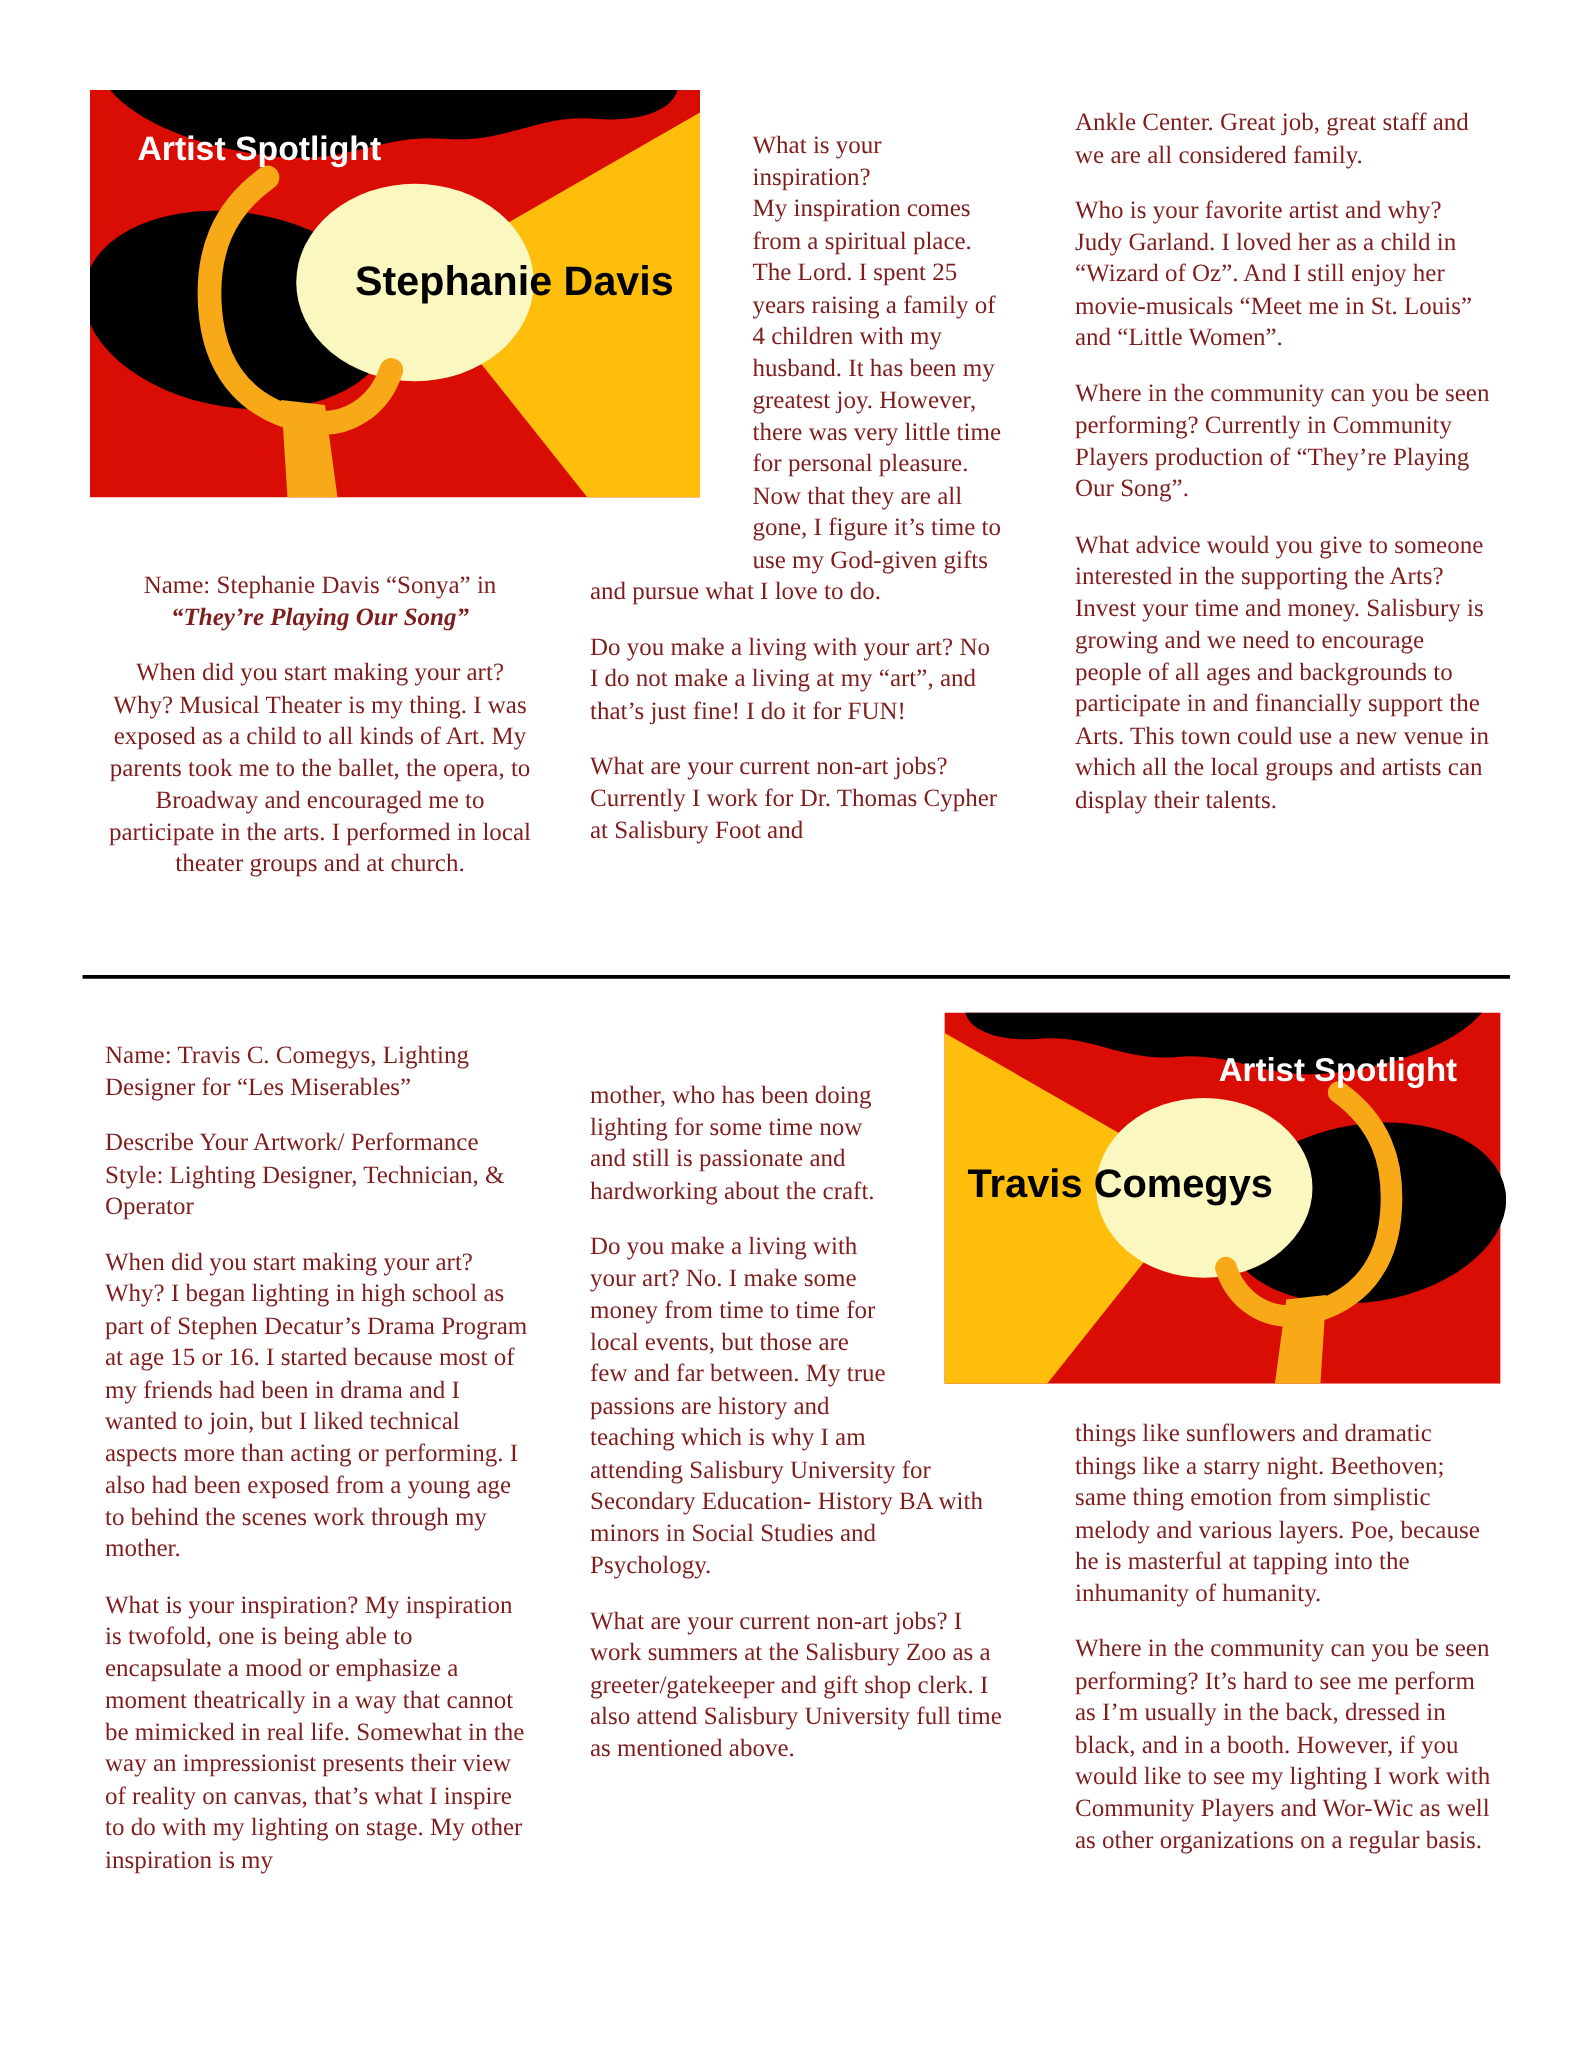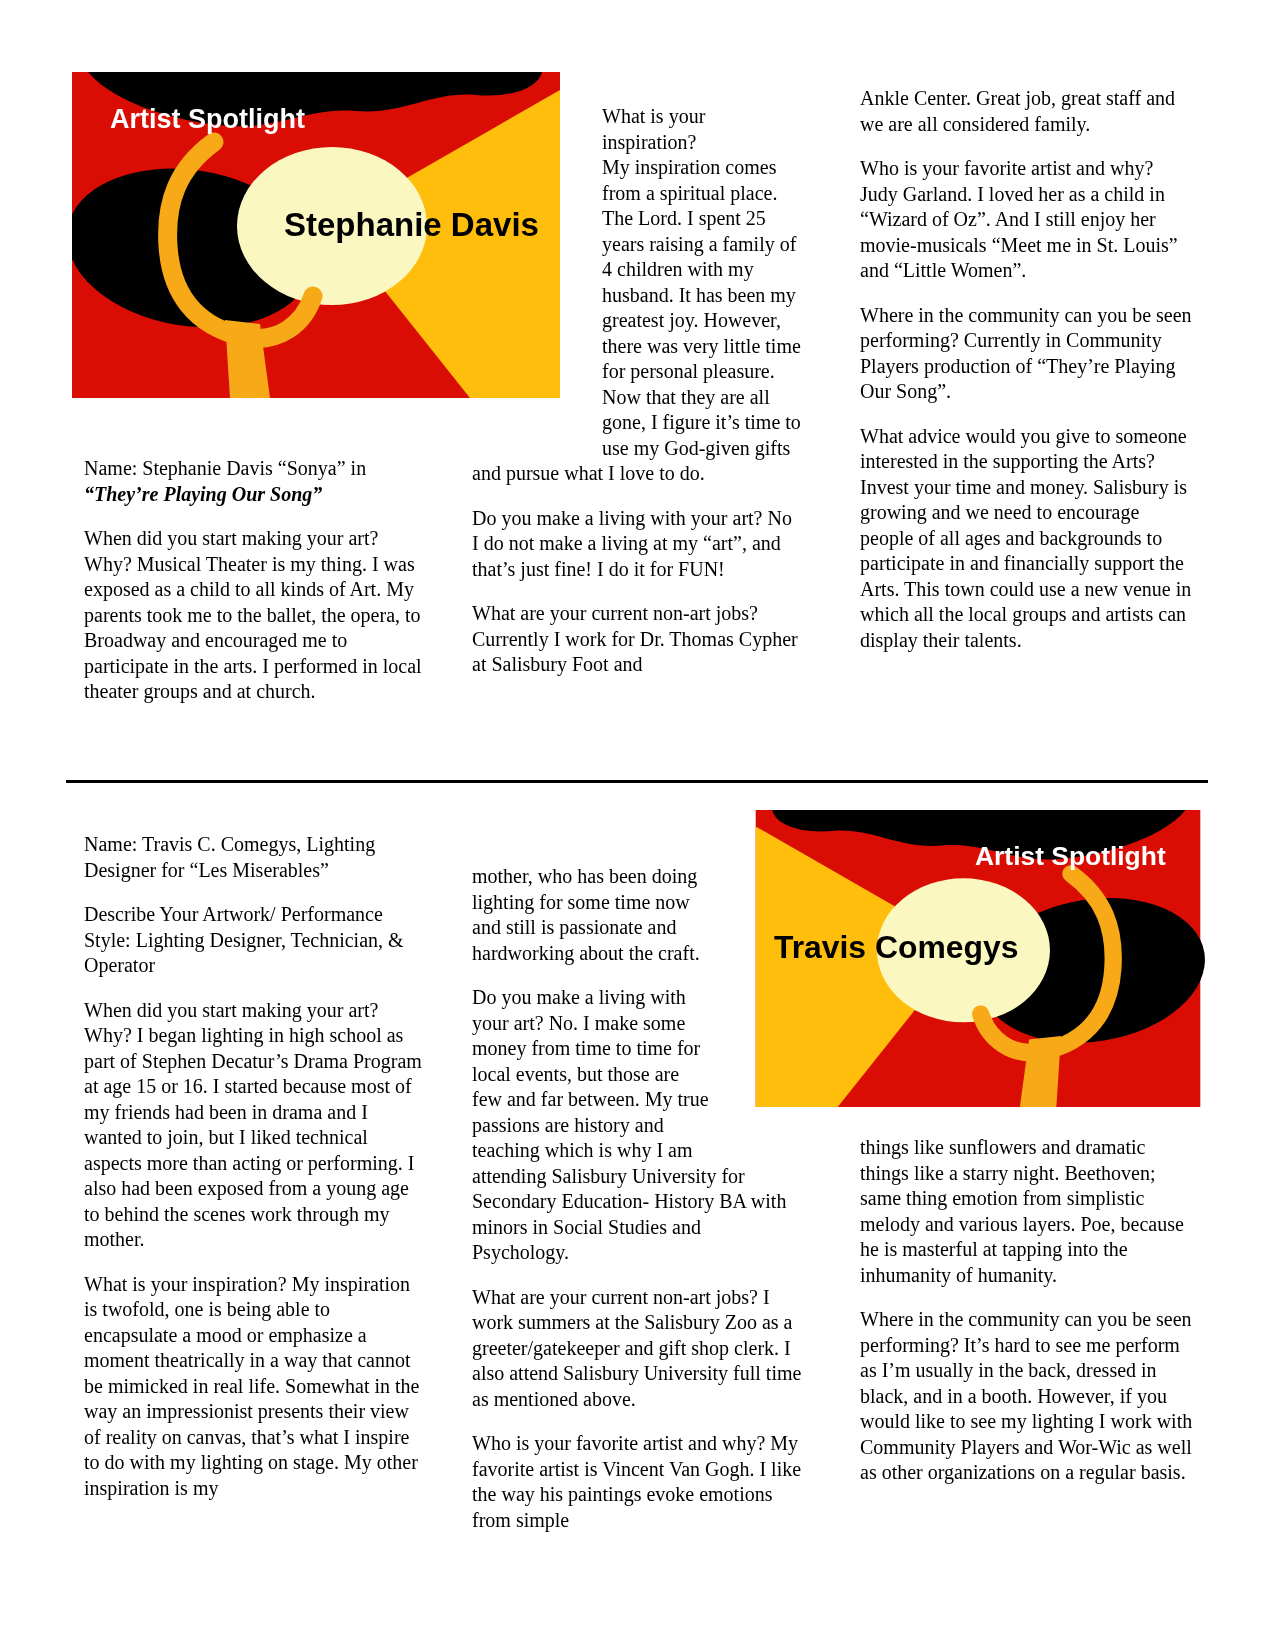--- a/index.html
+++ b/index.html
@@ -1,21 +1,21 @@
 <!DOCTYPE html>
 <html><head>
 <meta charset="utf-8">
 <style>
   html,body{margin:0;padding:0;background:#ffffff;}
   .page{
     position:relative;
     width:1275px;height:1650px;
     background:#ffffff;
     font-family:"Liberation Serif", serif;
-    color:#000000;
+    color:#7f1d1d;
     overflow:hidden;
   }
   .col{
     position:absolute;
     font-size:20px;
     line-height:25.5px;
   }
   .col p{margin:0 0 19px 0;}
   .col p:last-child{margin-bottom:0;}
   .q{font-weight:normal;}
@@ -26,21 +26,21 @@
   .spot .banner{fill:#ffffff;}
   .spot .artist{fill:#000000;}
   .divider{
     position:absolute;left:66px;top:780px;
     width:1142px;height:3px;background:#000;
   }
   
   .wrap-left{float:left;width:130px;height:332px;}
   .wrap-right{float:right;width:88px;height:293px;}
   
-  #t-col1{left:84px;top:456px;width:344px;}
+  #t-col1{left:84px;top:456px;width:344px;text-align:center;}
   #t-col2{left:472px;top:104px;width:330px;}
   #t-col3{left:860px;top:86px;width:334px;}
   #b-col1{left:84px;top:832px;width:344px;}
   #b-col2{left:472px;top:832px;width:330px;margin-top:32px;}
   #b-col3{left:860px;top:1135px;width:334px;}
   #spot-top{left:72px;top:72px;}
   #spot-bottom{left:751px;top:810px;}
 </style>
 </head>
 <body>
@@ -137,24 +137,20 @@
       <span>mother, who has been doing lighting for some time now and still is passionate and hardworking about the craft.</span>
     </p>
     <p>
       <span class="q">Do you make a living with your art?</span>
       <span>No. I make some money from time to time for local events, but those are few and far between. My true passions are history and teaching which is why I am attending Salisbury University for Secondary Education- History BA with minors in Social Studies and Psychology.</span>
     </p>
     <p>
       <span class="q">What are your current non-art jobs?</span>
       <span>I work summers at the Salisbury Zoo as a greeter/gatekeeper and gift shop clerk. I also attend Salisbury University full time as mentioned above.</span>
     </p>
-    <p>
-      <span class="q">Who is your favorite artist and why?</span>
-      <span>My favorite artist is Vincent Van Gogh. I like the way his paintings evoke emotions from simple</span>
-    </p>
   </div>
 
   <svg id="spot-bottom" class="spot" viewBox="0 0 488 326" width="454" height="297" aria-hidden="true">
     <g transform="translate(488,0) scale(-1 1)">
       <use href="#spot-shapes"></use>
     </g>
     <text class="banner" x="450" y="60" text-anchor="end" font-size="29">Artist Spotlight</text>
     <text class="artist" x="20" y="162" font-size="35">Travis Comegys</text>
   </svg>
 

